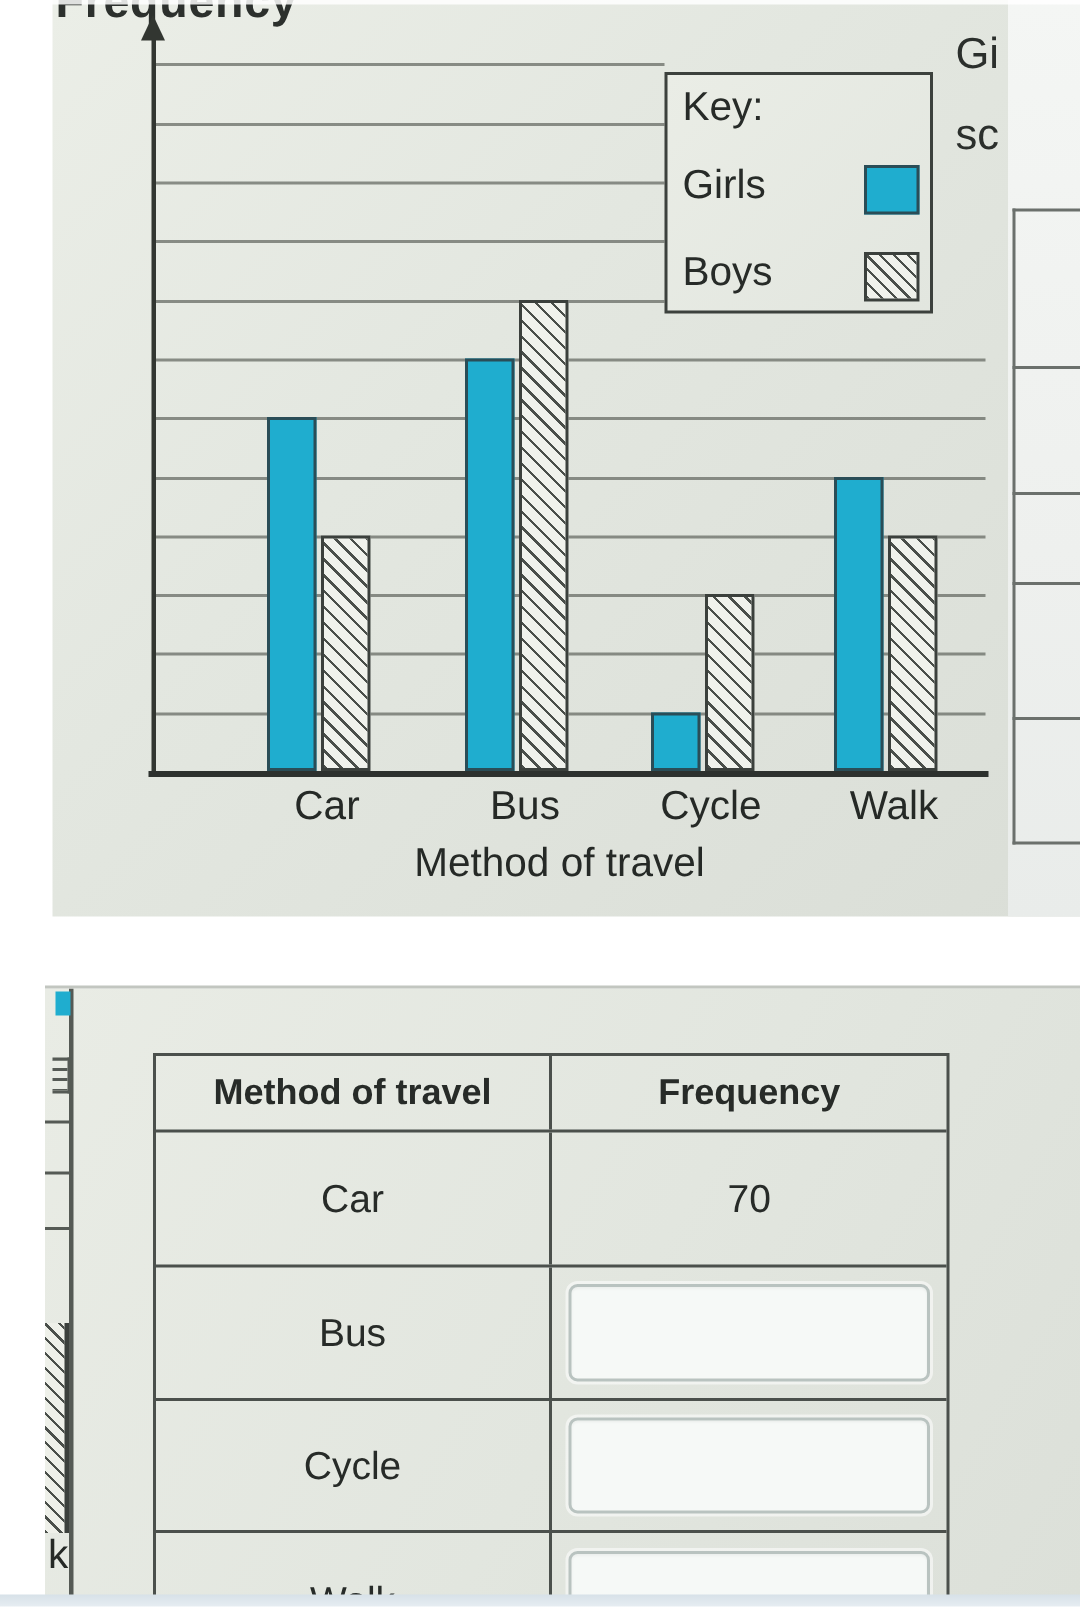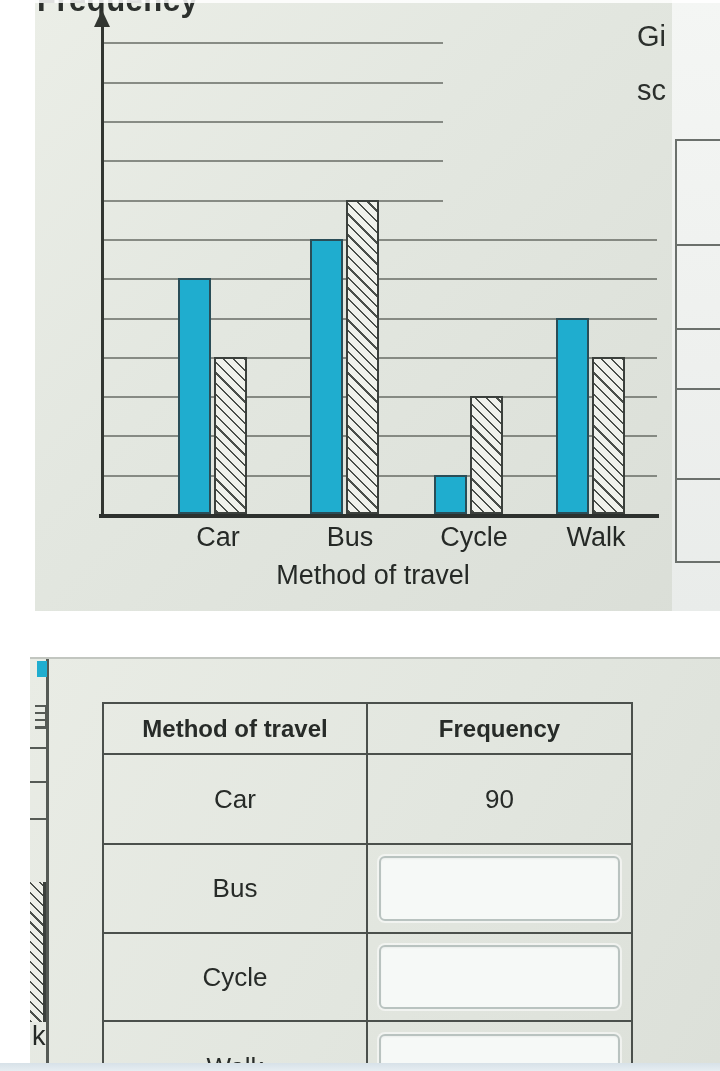--- a/index.html
+++ b/index.html
@@ -119,20 +119,27 @@
     </div>
   <div id="cat-labels">
       <div class="cat-label" style="left: 183px;">Car</div>
       <div class="cat-label" style="left: 315px;">Bus</div>
       <div class="cat-label" style="left: 439px;">Cycle</div>
       <div class="cat-label" style="left: 561px;">Walk</div>
     </div>
 
   <div class="xaxis-title">Method of travel</div>
 
+  <div class="key-box">
+    <div class="key-title">Key:</div>
+    <div class="key-item-label" style="top:58px">Girls</div>
+    <div class="key-swatch solid" style="top: 60px; background: rgb(31, 173, 207);" id="girls-swatch"></div>
+    <div class="key-item-label" style="top:116px">Boys</div>
+    <div class="key-swatch hatch" style="top:118px"></div>
+  </div>
 
   <div class="band"></div>
   <div class="side-text" style="top:20px">Gi</div>
   <div class="side-text" style="top:74px">sc</div>
   <div id="edge-box">
       <div class="edge-vline" style="left: 640px; top: 139px; height: 424px;"></div>
       <div class="edge-hline" style="left: 640px; top: 139px; width: 45px;"></div>
       <div class="edge-hline" style="left: 640px; top: 244px; width: 45px;"></div>
       <div class="edge-hline" style="left: 640px; top: 328px; width: 45px;"></div>
       <div class="edge-hline" style="left: 640px; top: 388px; width: 45px;"></div>
@@ -142,21 +149,21 @@
 </div>
 
 <div class="table-photo">
   <div class="travel-table" id="travel-table">
       <div class="t-row" style="height: 49px;">
         <div class="t-cell t-head c1">Method of travel</div>
         <div class="t-cell t-head c2">Frequency</div>
       </div>
       <div class="t-row" style="height: 88px;">
         <div class="t-cell t-body c1">Car</div>
-        <div class="t-cell t-body c2">90</div>
+        <div class="t-cell t-body c2">70</div>
       </div>
       <div class="t-row" style="height: 87px;">
         <div class="t-cell t-body c1">Bus</div>
         <div class="t-cell t-body c2">
           <input class="freq-input" type="text" style="">
         </div>
       </div>
       <div class="t-row" style="height: 86px;">
         <div class="t-cell t-body c1">Cycle</div>
         <div class="t-cell t-body c2">

